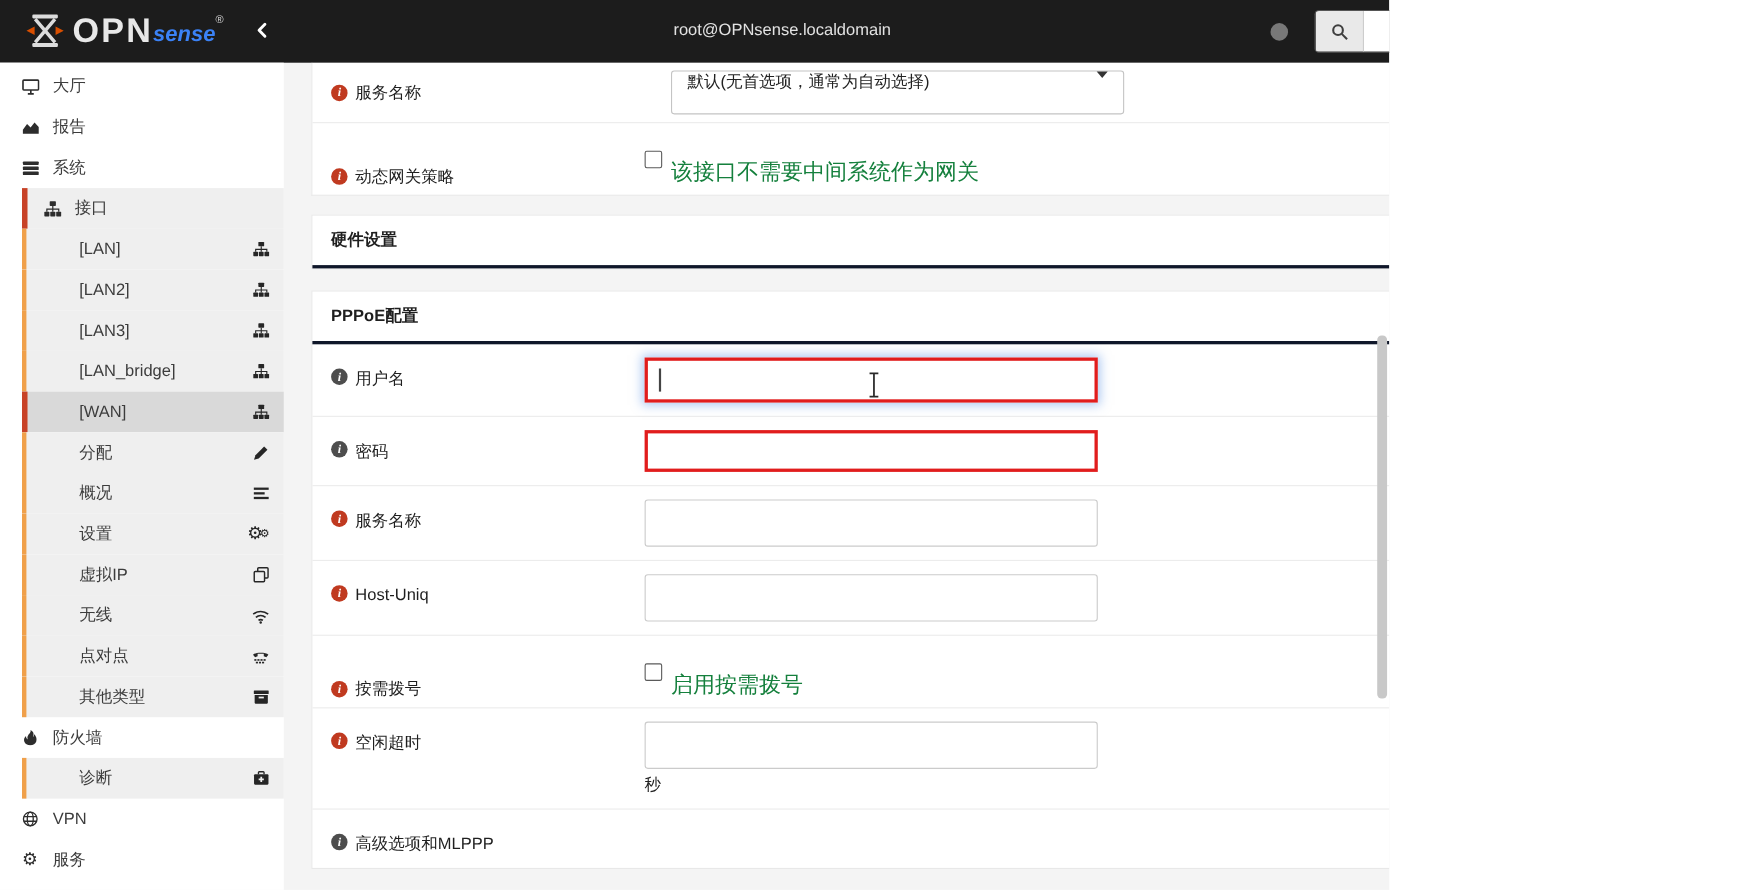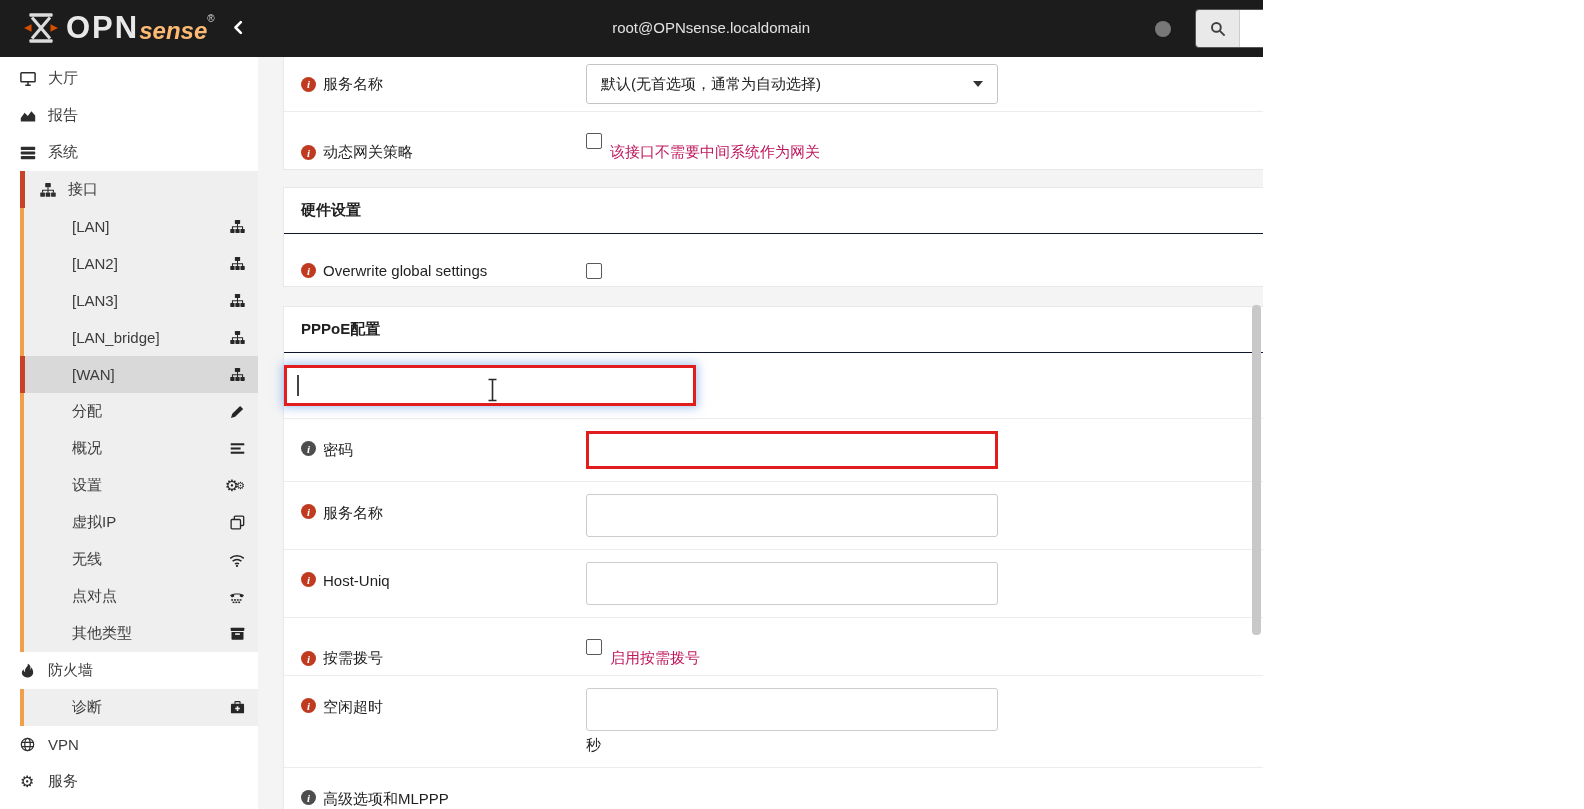--- a/index.html
+++ b/index.html
@@ -3,21 +3,21 @@
 <meta charset="utf-8">
 <style>
   * { margin:0; padding:0; box-sizing:border-box; }
   body { font-family:"Liberation Sans", sans-serif; }
   #page { position:relative; width:1263px; height:809px; overflow:hidden; background:#f4f4f4; }
 
   
   #header { position:absolute; top:0; left:0; right:0; height:57px; background:#1c1c1c; }
   .brand { position:absolute; left:22px; top:9px; display:flex; align-items:flex-start; }
   .brand-opn { font-size:31px; font-weight:700; color:#e8e8e8; letter-spacing:2px; line-height:38px; margin-left:6px; }
-  .brand-sense { font-size:24px; font-weight:700; font-style:italic; color:#fdba74; line-height:44px; }
+  .brand-sense { font-size:20px; font-weight:700; font-style:italic; color:#3b82f6; line-height:44px; }
   .brand-reg { font-size:10px; color:#d8d8d8; line-height:20px; }
   .collapse-btn { position:absolute; left:231px; top:19px; cursor:pointer; }
   .hdr-user { position:absolute; right:453px; top:19px; color:#e2e2e2; font-size:15px; }
   .hdr-dot { position:absolute; left:1155px; top:21px; width:16px; height:16px; border-radius:50%; background:#787878; }
   .searchbox { position:absolute; left:1196px; top:10px; width:340px; height:37px; display:flex; border-radius:3px; overflow:hidden; box-shadow:0 0 0 1px #555; }
   .search-ico-box { width:44px; background:#e9e9e9; border-right:1px solid #cdcdcd; display:flex; align-items:center; justify-content:center; }
   .searchbox input { flex:1; border:none; outline:none; background:#fff; font-size:14px; padding:0 10px; }
 
   
   #sidebar { position:absolute; top:57px; left:0; width:258px; bottom:0; background:#fff; padding-top:3px; }
@@ -30,45 +30,45 @@
   .grp::before { content:""; position:absolute; left:0; top:0; bottom:0; width:4px; background:#f0a04a; }
   .grp.redbar::before { width:5px; background:#c84227; }
   .grp.activerow { background:#d9d9d9; }
   .gearchar { font-size:16px; line-height:16px; }
   .gearchar .small { font-size:10px; vertical-align:super; margin-left:-3px; }
 
   
   #main { position:absolute; top:57px; left:258px; right:0; bottom:0; overflow:hidden; }
   .card { margin-left:25px; width:1268px; background:#fff; border:1px solid #e8e8e8; }
   .card.first { border-top:none; }
-  .card-title { padding:13px 0 13px 17px; font-size:15px; font-weight:600; color:#1f1f1f; border-bottom:1px solid #0f172a; }
+  .card-title { padding:13px 0 13px 17px; font-size:15px; font-weight:600; color:#1f1f1f; border-bottom:3px solid #0f172a; }
   .frow { display:flex; padding:7px 0; }
   .frow + .frow { border-top:1px solid #ececec; }
   .flabel { width:302px; padding-left:17px; display:flex; align-items:center; gap:7px; font-size:15px; color:#1f1f1f; flex-shrink:0; }
   .frow.tall { padding:12px 0; }
   .frow.tall .flabel { align-items:flex-start; padding-top:10px; }
   .frow.short { min-height:52px; align-items:flex-end; }
   .fld { display:flex; align-items:center; }
   .frow.tall .fld { align-items:flex-start; }
   .info { width:15px; height:15px; border-radius:50%; background:#c03a20; color:#fff; display:inline-flex; align-items:center; justify-content:center; flex-shrink:0; font:italic bold 11px "Liberation Serif", serif; }
   .info::after { content:"i"; }
   .info.dark { background:#4d4d4d; }
 
-  .sel { width:412px; height:40px; border:1px solid #c4c4c4; border-radius:3px; background:#fff; display:flex; align-items:center; padding:0 14px; font-size:15px; color:#222; cursor:pointer; position:relative; }
+  .sel { width:412px; height:40px; border:1px solid #c4c4c4; border-radius:3px; background:#fff; display:flex; align-items:flex-start; padding:0 14px; font-size:15px; color:#222; cursor:pointer; position:relative;margin-left:24px; }
   .sel .caret { position:absolute; right:14px; width:0; height:0; border-left:5px solid transparent; border-right:5px solid transparent; border-top:6px solid #333; }
 
   .txt { width:412px; height:43px; border:1px solid #cbcbcb; border-radius:3px; font-size:15px; padding:0 10px; outline:none; }
   .txt.err { border:3px solid #e11d1d; border-radius:0; }
   .txt.glow { box-shadow:0 0 9px 2px rgba(90,145,230,0.5); }
   .uwrap { position:relative; }
   .caret-bar { position:absolute; left:13px; top:10px; width:2px; height:21px; background:#444; }
   .ibeam { position:absolute; left:203px; top:13px; }
 
   .cb { width:16px; height:16px; border:1.5px solid #5a5a5a; border-radius:2px; background:#fff; appearance:none; -webkit-appearance:none; cursor:pointer; flex-shrink:0; }
-  .cb-lbl { font-size:15px; color:#be185d; margin-left:8px;margin-top:24px; }
+  .cb-lbl { font-size:20px; color:#15803d; margin-left:8px;margin-top:24px; }
   .suffix { font-size:15px; color:#222; margin-top:5px; }
   .linkline { font-size:15px; color:#1f1f1f; padding-top:12px; }
   .linkline a { color:#d04a00; text-decoration:none; cursor:pointer; }
 
   .gap17 { height:17px; } .gap19 { height:19px; }
 
   
   .scroll-thumb { position:absolute; right:2px; top:305px; width:9px; height:330px; background:#c8c8c8; border-radius:4px; }
 </style>
 </head>
@@ -369,37 +369,32 @@
           <input type="checkbox" class="cb" style="">
           <span class="cb-lbl">该接口不需要中间系统作为网关</span>
         </div>
       </div>
     </div>
 
     <div class="gap17"></div>
 
     <div class="card">
       <div class="card-title">硬件设置</div>
-      <div class="frow short">
-        <div class="flabel">
-          <span class="info"></span>
-          <span>Overwrite global settings</span>
-        </div>
-        <div class="fld">
-          <input type="checkbox" class="cb" style="">
-        </div>
-      </div>
     </div>
 
     <div class="gap19"></div>
 
     <div class="card">
       <div class="card-title">PPPoE配置</div>
 
       <div class="frow tall">
+        <div class="flabel">
+          <span class="info dark"></span>
+          <span>用户名</span>
+        </div>
         <div class="fld uwrap">
           <input type="text" class="txt err glow" style="height: 41px;" value="">
           <div class="caret-bar"></div>
           <span class="ibeam">
             <svg width="11" height="24" viewBox="0 0 11 24" fill="none" stroke="#2a2a2a" stroke-width="1.6">
                 <path d="M1.5 1.5h8M1.5 22.5h8M5.5 1.5v21"></path>
               </svg>
           </span>
         </div>
       </div>

